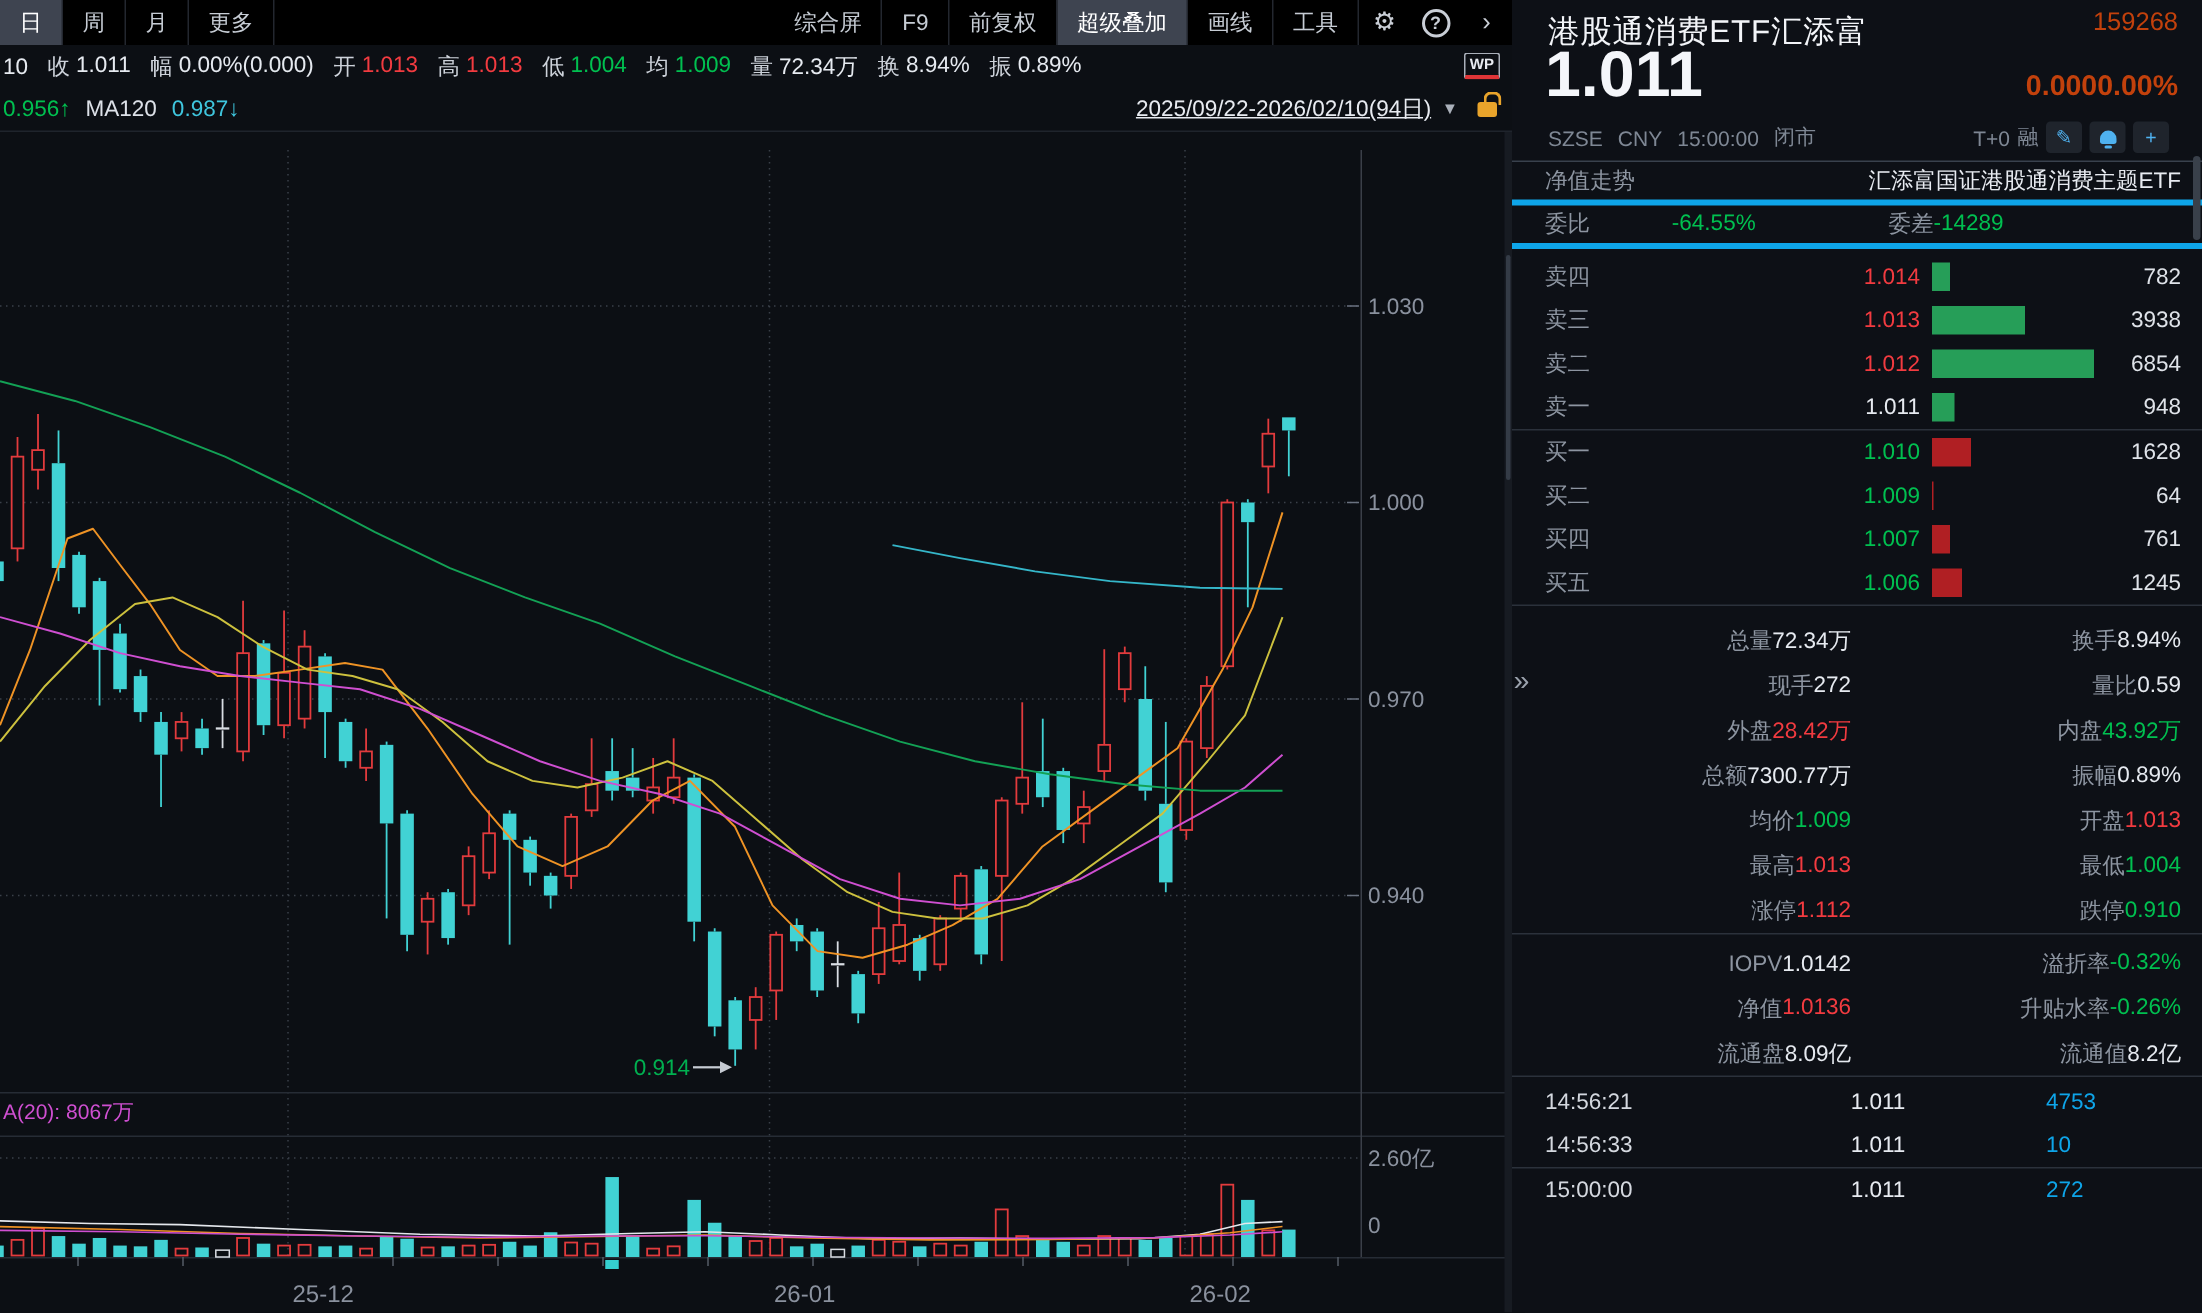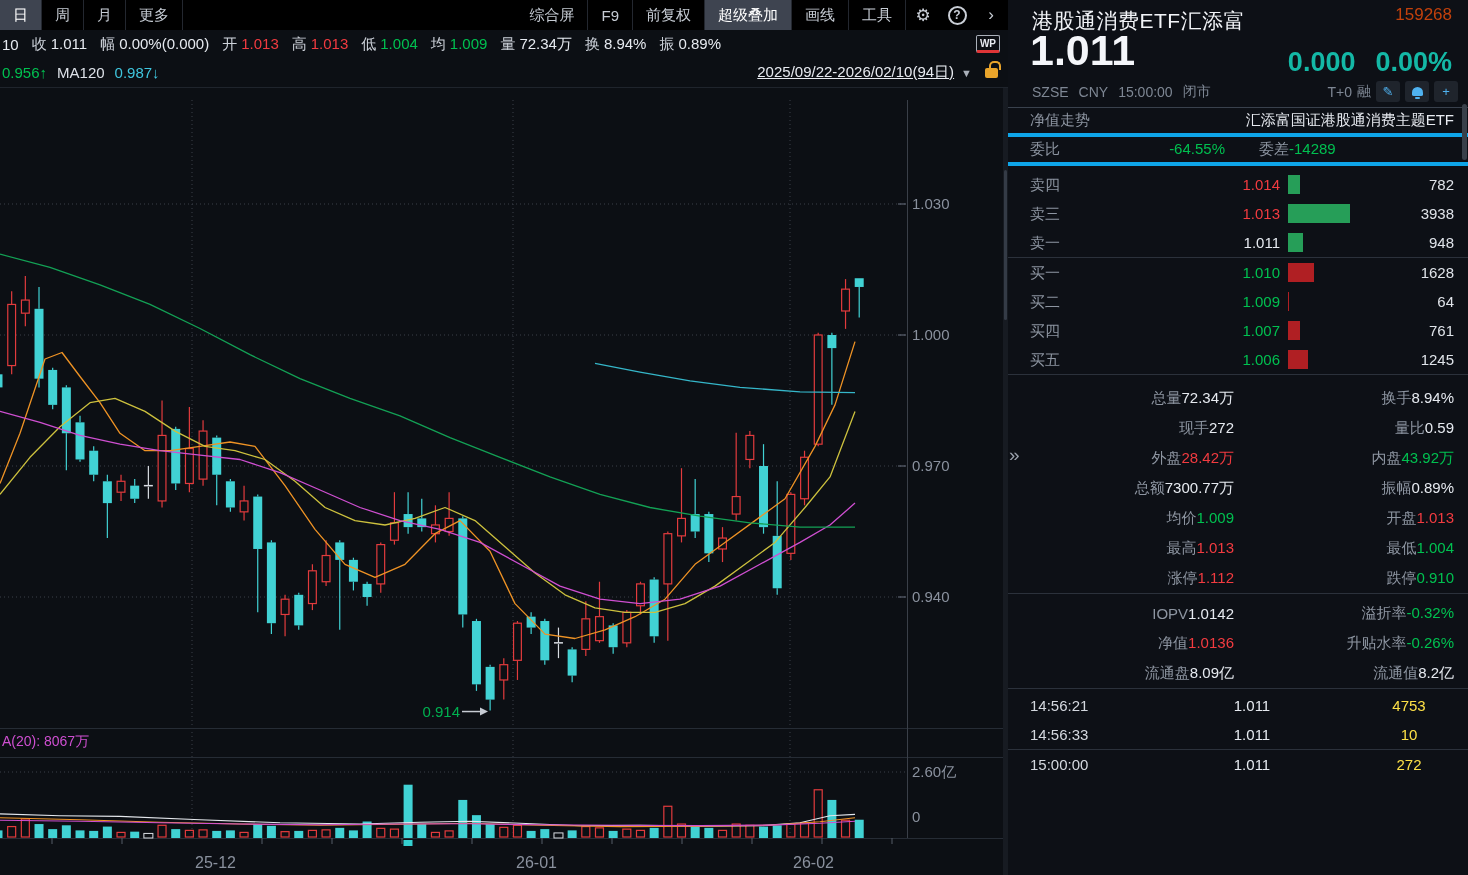--- a/index.html
+++ b/index.html
@@ -44,32 +44,32 @@
   .split::after{content:"";position:absolute;left:1px;top:170px;width:3px;height:150px;background:#343b46;border-radius:2px}
   .hand{position:absolute;left:1009px;top:444px;z-index:9;color:#9aa1ac;font-size:19px}
 
   
   .panel{position:absolute;left:1008px;top:0;width:460px;height:875px;background:var(--panelbg);font-size:15px}
   .pscroll{position:absolute;right:1px;top:104px;width:5px;height:56px;background:#39404a;border-radius:3px}
   .phead{position:relative;height:108px;border-bottom:1px solid #39414d}
   .phname{position:absolute;left:24px;top:7px;font-size:21px;font-weight:normal;color:#f2f4f8;letter-spacing:.5px}
   .phcode{position:absolute;right:16px;top:5px;font-size:17px;color:#c2410c}
   .phprice{position:absolute;left:22px;top:26px;font-size:43px;font-weight:bold;color:#f4f6fa}
-  .phchg{position:absolute;right:16px;top:47px;font-size:27px;font-weight:bold;color:#14b8a6;display:flex;gap:20px}
-  .phsub{position:absolute;left:24px;right:10px;bottom:5px;display:flex;align-items:center;color:#7e8794;font-size:14px;gap:10px}
+  .phchg{position:absolute;right:16px;top:47px;font-size:19px;font-weight:bold;color:#c2410c;display:flex;}
+  .phsub{position:absolute;left:24px;right:22px;bottom:5px;display:flex;align-items:center;color:#7e8794;font-size:14px;gap:10px}
   .phsub .rgt{margin-left:auto;display:flex;align-items:center;gap:5px}
   .iconbox{width:24px;height:21px;background:#1f242c;border-radius:3px;display:flex;align-items:center;justify-content:center;color:#4fb2f0;font-size:13px}
   .bell{width:11px;height:9px;background:#4fb2f0;border-radius:6px 6px 2px 2px;position:relative;display:inline-block}
   .bell::after{content:"";position:absolute;left:3px;bottom:-3px;width:5px;height:2px;background:#4fb2f0;border-radius:2px}
 
   .prow{display:flex;align-items:center;height:29px;padding:0 14px 0 22px;border-bottom:4px solid #0ea5e9}
   .prow .lab{color:var(--label)}
   .navval{margin-left:auto;color:#e8ebf1}
   .wb{display:flex;width:100%}
-  .wb span:nth-child(2){flex:1;text-align:right;padding-right:34px}
+  .wb span:nth-child(2){flex:1;text-align:center;padding-right:34px}
   .wb span:nth-child(4){flex:1;text-align:left}
 
   .book{padding-top:4px}
   .brow{position:relative;height:29px;line-height:29px}
   .brow .lab{position:absolute;left:22px;color:var(--label)}
   .brow .bprice{position:absolute;left:110px;width:162px;text-align:right}
   .brow .bbar{position:absolute;left:280px;top:5px;height:19px}
   .bbar.ask{background:#269e58} .bbar.bid{background:#b01f23}
   .brow .bvol{position:absolute;right:14px;color:#dfe3e9}
   .sep{height:1px;background:var(--sep)}
@@ -77,21 +77,21 @@
   .stats{padding-top:8px}
   .srow{display:flex;height:30px;align-items:center;padding:0 14px 0 22px}
   .srow .half{flex:1;display:flex;justify-content:flex-end}
   .srow .half.l{padding-right:16px}
   .srow .lab{color:var(--label)}
 
   .ticks{padding-top:2px}
   .trow{display:flex;height:29px;align-items:center;padding:0 14px 0 22px}
   .trow .t{color:#d4d8df;width:110px}
   .trow .p{flex:1;text-align:center;color:var(--white)}
-  .trow .v{width:90px;text-align:center;color:#fde047}
+  .trow .v{width:90px;text-align:left;color:#0ea5e9}
 </style>
 </head>
 <body>
 
 <div class="app">
 
   <div class="chart-region">
     <svg id="ksvg" width="1008" height="875">
         <line x1="0" y1="204" x2="907" y2="204" stroke="#3a4049" stroke-dasharray="1,3"></line>
         <line x1="898" y1="204" x2="906" y2="204" stroke="#6a7280"></line>
@@ -535,20 +535,26 @@
           <span class="bbar ask" style="width: 12px;"></span>
           <span class="bvol">782</span>
         </div>
         <div class="brow">
           <span class="lab">卖三</span>
           <span class="bprice c-r">1.013</span>
           <span class="bbar ask" style="width: 62px;"></span>
           <span class="bvol">3938</span>
         </div>
         <div class="brow">
+          <span class="lab">卖二</span>
+          <span class="bprice c-r">1.012</span>
+          <span class="bbar ask" style="width: 108px;"></span>
+          <span class="bvol">6854</span>
+        </div>
+        <div class="brow">
           <span class="lab">卖一</span>
           <span class="bprice c-w">1.011</span>
           <span class="bbar ask" style="width: 15px;"></span>
           <span class="bvol">948</span>
         </div>
         <div class="sep"></div>
         <div class="brow">
           <span class="lab">买一</span>
           <span class="bprice c-g">1.010</span>
           <span class="bbar bid" style="width: 26px;"></span>

